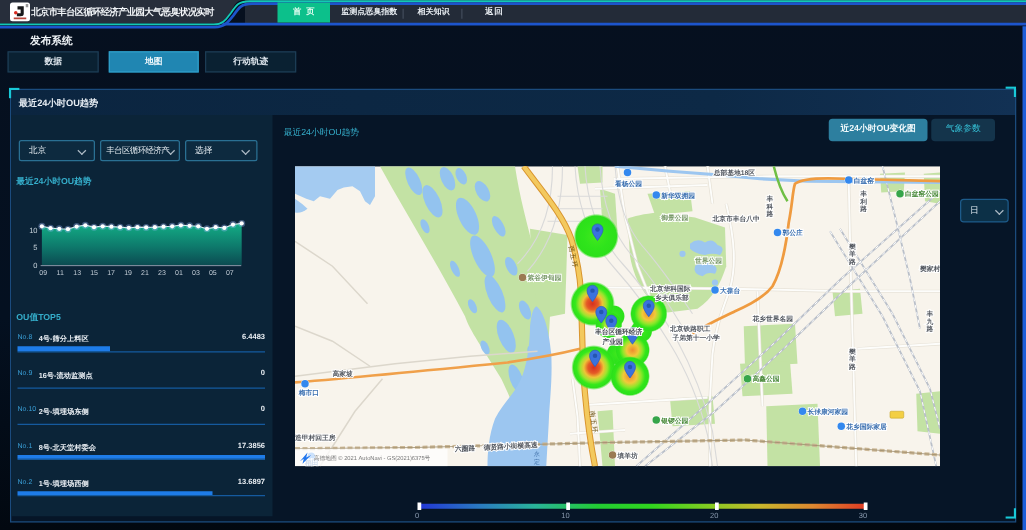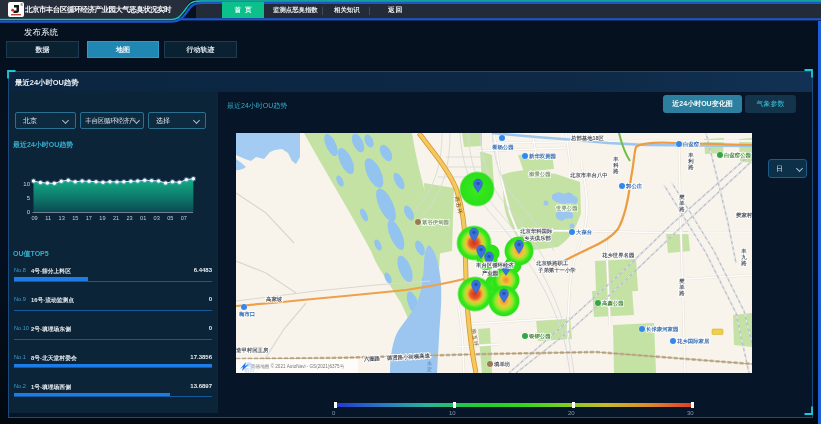--- a/index.html
+++ b/index.html
@@ -34,21 +34,21 @@
 <div class="abs" style="left:222px;top:2.2px;width:42px;height:16px;background:#0cc08b;color:#eafff5;font-size:6.6px;font-weight:bold;text-align:center;line-height:16px;letter-spacing:4px;text-indent:4px;">首页</div>
 <div class="abs" style="left:322px;top:7px;width:1px;height:8px;background:#414b59;"></div>
 <div class="abs" style="left:273px;top:2.2px;height:16px;color:#e8edf2;font-size:6.4px;font-weight:bold;line-height:16px;">监测点恶臭指数</div>
 <div class="abs" style="left:369px;top:7px;width:1px;height:8px;background:#414b59;"></div>
 <div class="abs" style="left:334px;top:2.2px;height:16px;color:#e8edf2;font-size:6.4px;font-weight:bold;line-height:16px;">相关知识</div>
 
 <div class="abs" style="left:388px;top:2.2px;height:16px;color:#e8edf2;font-size:6.8px;font-weight:bold;line-height:16px;letter-spacing:0.6px;">返回</div>
 
 <div class="abs" style="left:818px;top:21px;width:2.5px;height:403px;background:#1e5ed8;"></div>
 
-<div class="abs" style="left:24px;top:27px;font-size:8.5px;font-weight:normal;color:#eef2f6;">发布系统</div>
+<div class="abs" style="left:24px;top:27px;font-size:8.5px;font-weight:bold;color:#eef2f6;">发布系统</div>
 <div class="abs" style="left:6px;top:41px;width:73px;height:17px;background:#0a2132;border:1px solid #1c3c55;box-sizing:border-box;color:#dfe7ee;font-size:7px;font-weight:bold;text-align:center;line-height:15px;">数据</div>
 <div class="abs" style="left:87px;top:41px;width:72px;height:17px;background:#2086b2;border:1px solid #2e9dc8;box-sizing:border-box;color:#f0f8fc;font-size:7px;font-weight:bold;text-align:center;line-height:15px;">地图</div>
 <div class="abs" style="left:164px;top:41px;width:73px;height:17px;background:#0a2132;border:1px solid #1c3c55;box-sizing:border-box;color:#dfe7ee;font-size:7px;font-weight:bold;text-align:center;line-height:15px;">行动轨迹</div>
 
 <div class="abs" style="left:8px;top:71px;width:805px;height:347px;border:1px solid #1b4b7d;box-sizing:border-box;background:#061527;"></div>
 
 <div class="abs" style="left:9px;top:72px;width:803px;height:20px;background:linear-gradient(90deg,#0b2540 0%,#0d2946 70%,#123154 100%);"></div>
 <div class="abs" style="left:15px;top:78px;font-size:7.4px;font-weight:bold;color:#e8eef4;">最近24小时OU趋势</div>
 
 <svg class="abs" style="left:7px;top:70px;" width="9" height="9" viewBox="0 0 9 9">

